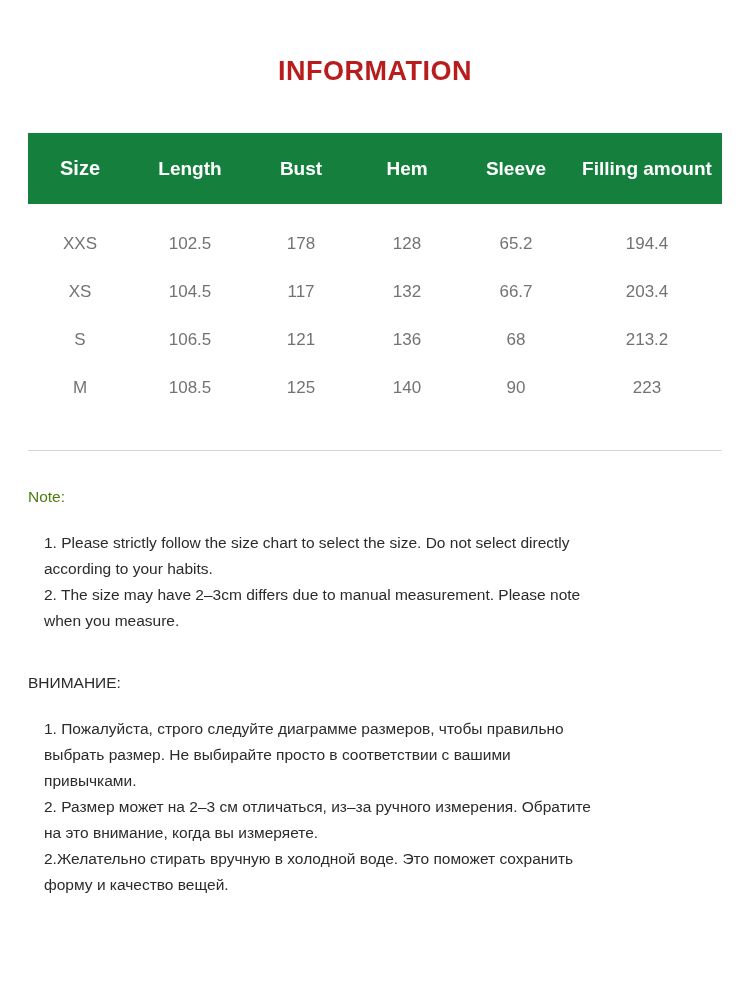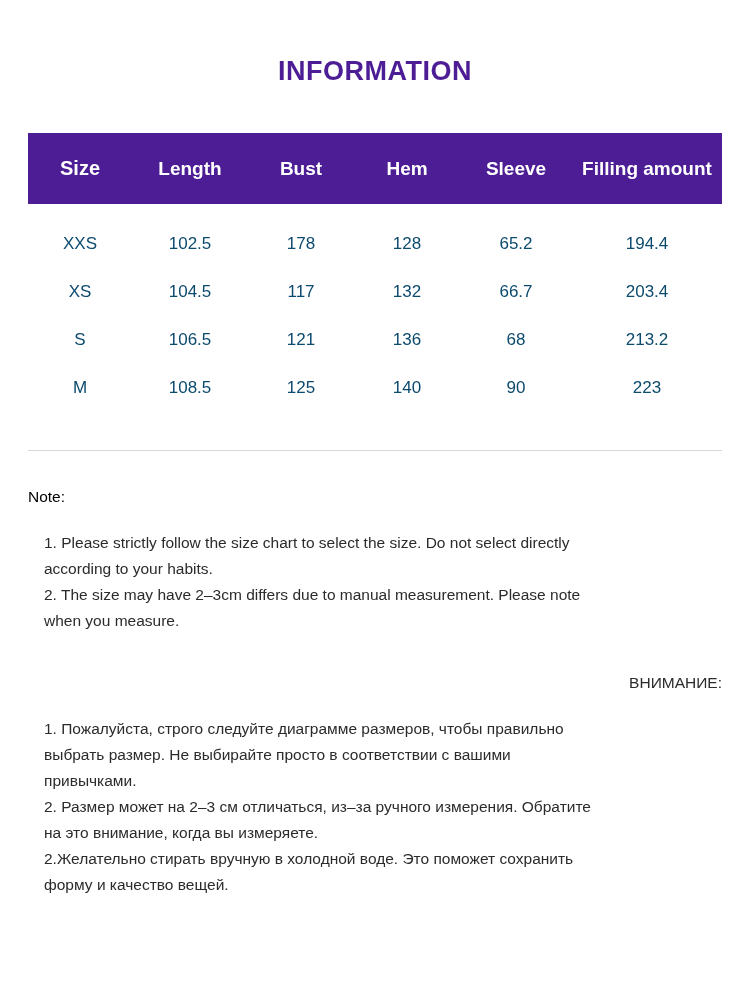--- a/index.html
+++ b/index.html
@@ -18,51 +18,51 @@
     position: relative;
     width: 750px;
     height: 1000px;
     box-sizing: border-box;
   }
   .title {
     text-align: center;
     font-size: 27px;
     font-weight: bold;
     letter-spacing: 0.5px;
-    color: #4c1d95;
+    color: #b91c1c;
     margin-top: 56px;
     margin-bottom: 0;
   }
   .table-wrap {
     margin-top: 46px;
     padding: 0 0px;
   }
   table.size-table {
     width: 694px;
     margin: 0 auto;
     border-collapse: collapse;
     table-layout: fixed;
   }
   table.size-table thead tr {
-    background: #4c1d95;
+    background: #15803d;
   }
   table.size-table thead th {
     color: #ffffff;
     font-size: 19px;
     font-weight: bold;
     padding: 24px 0 24px 0;
     text-align: center;
     vertical-align: middle;
   }
   table.size-table thead th.col-size {
     font-size: 20px;
   }
   table.size-table tbody td {
     font-size: 17px;
-    color: #0c4a6e;
+    color: #737373;
     text-align: center;
     padding: 14px 0 14px 0;
     font-weight: normal;
   }
   table.size-table tbody tr:first-child td {
     padding-top: 30px;
   }
   .col-w-size { width: 104px; }
   .col-w-length { width: 116px; }
   .col-w-bust { width: 106px; }
@@ -79,34 +79,33 @@
   .notes {
     width: 694px;
     margin: 0 auto;
     padding-top: 34px;
     font-size: 15.5px;
     line-height: 1.55;
     color: #2b2b2b;
   }
   .note-heading {
     font-size: 15.5px;
-    color: #000000;
+    color: #4d7c0f;
     margin: 0 0 22px 0;
   }
   .note-line {
     margin: 0 0 2px 16px;
   }
   .note-block-gap {
     height: 36px;
   }
   .ru-heading {
     font-size: 15.5px;
     color: #2b2b2b;
     margin: 0 0 22px 0;
-    text-align: right;
   }
 </style>
 </head>
 <body>
 
 <div class="page">
 
   <h1 class="title">INFORMATION</h1>
 
   <div class="table-wrap">

